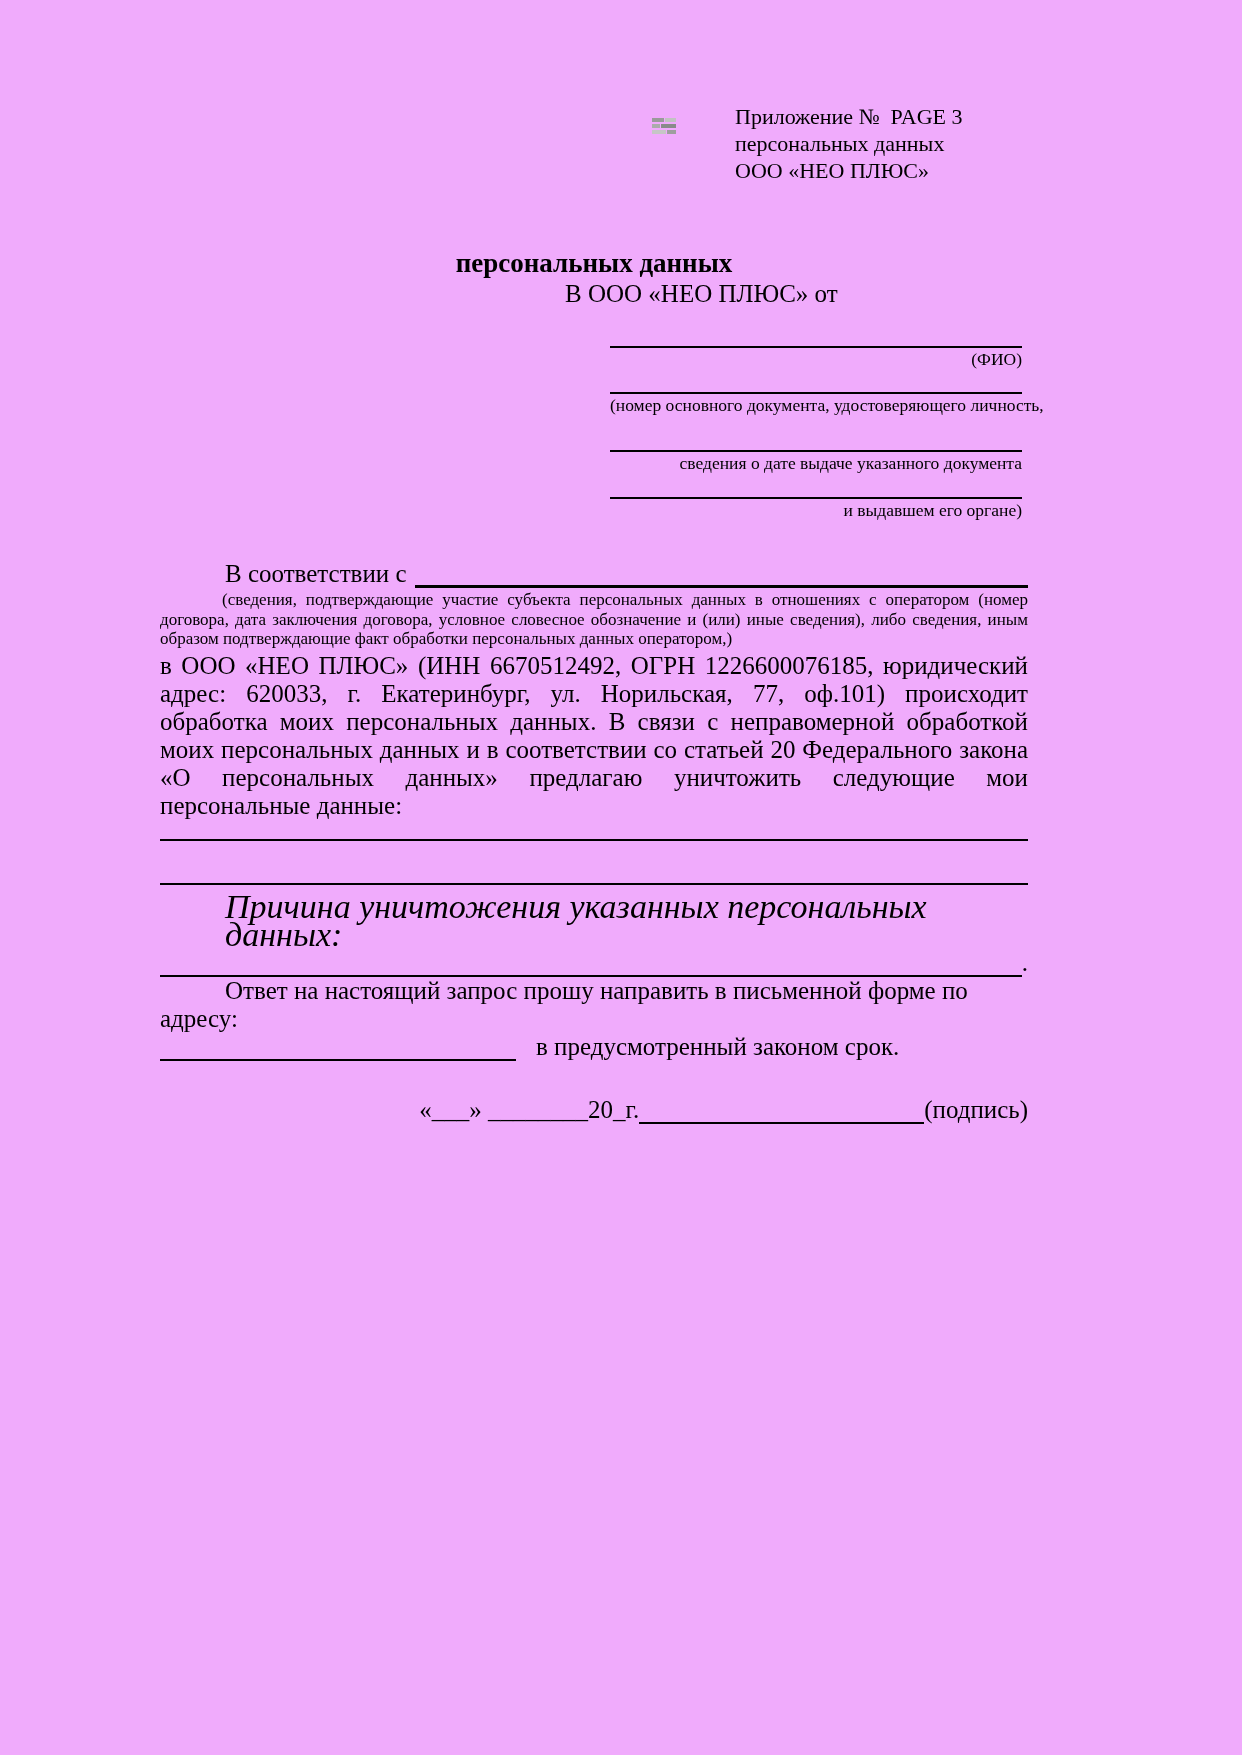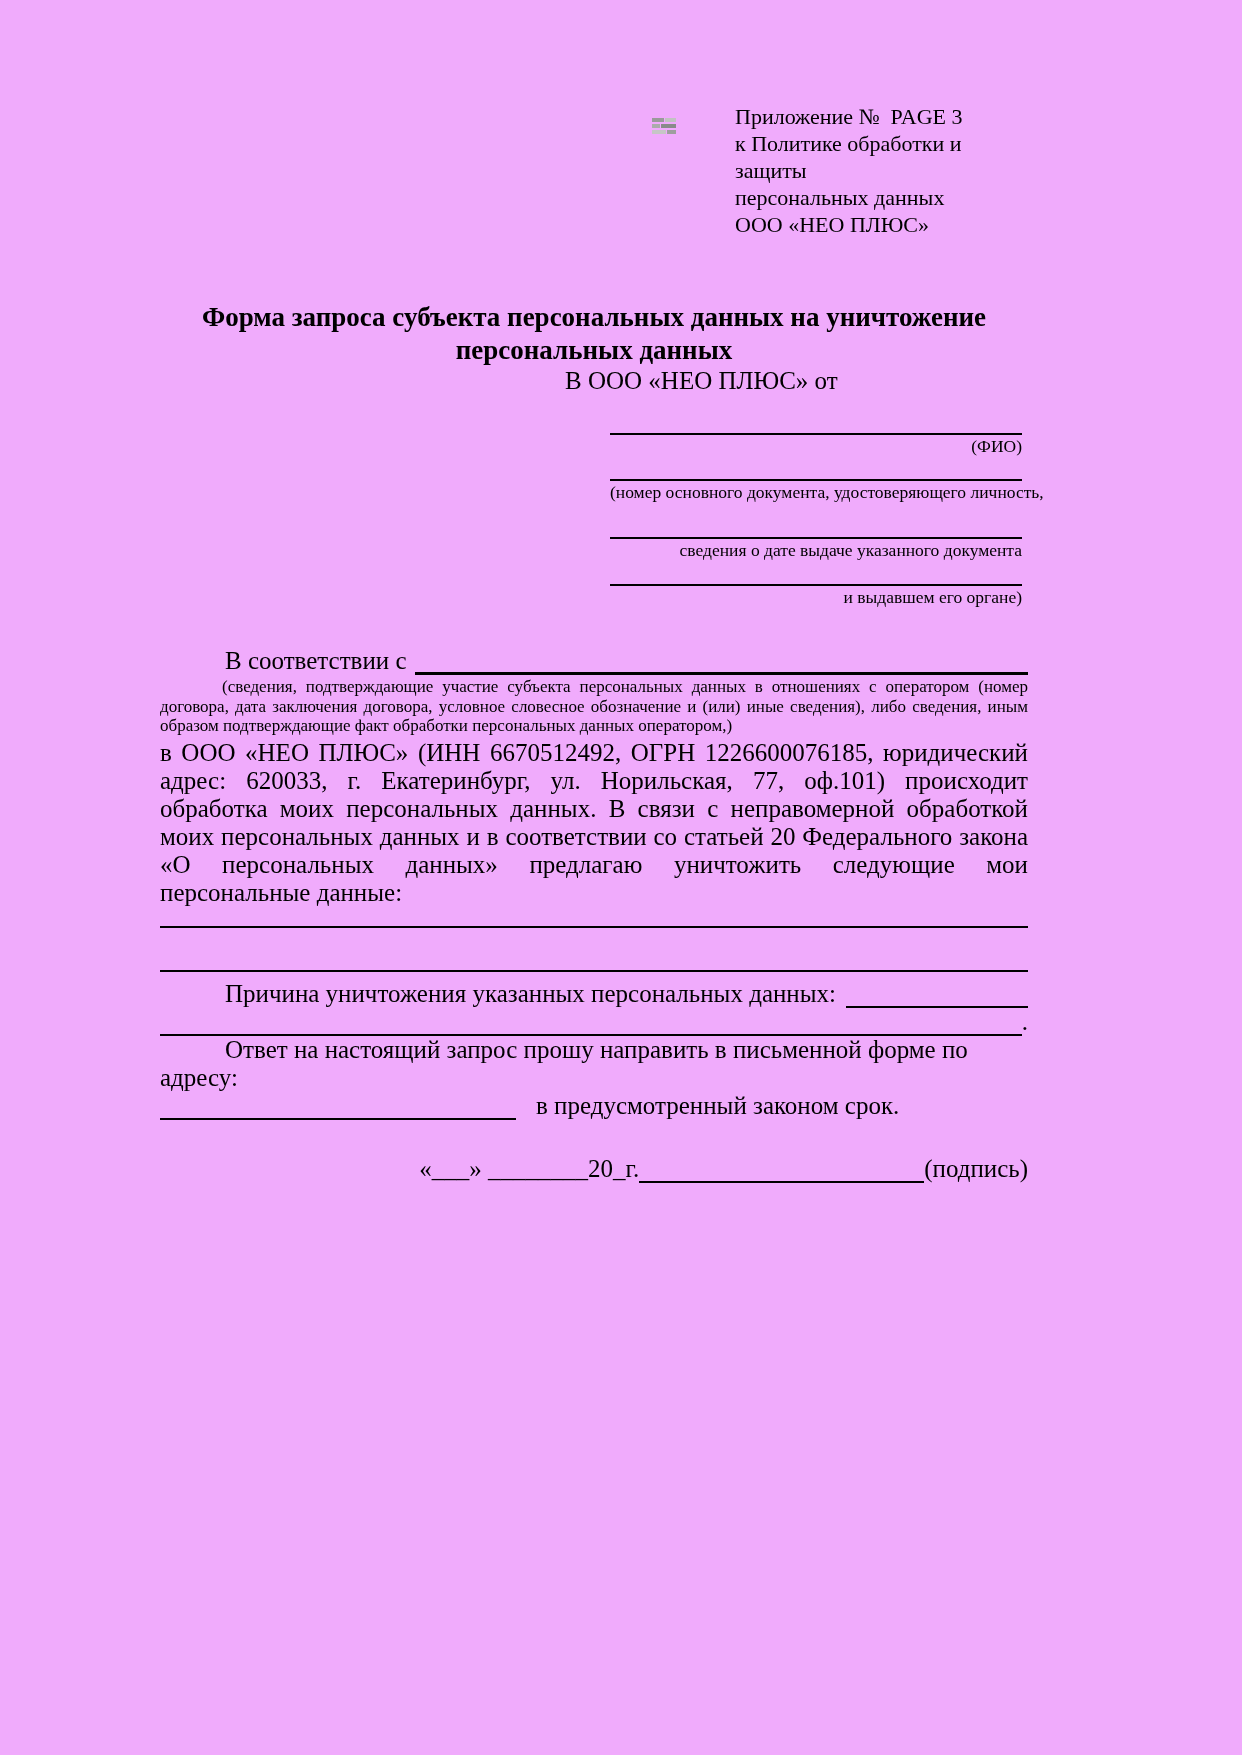--- a/index.html
+++ b/index.html
@@ -77,22 +77,23 @@
     font-family: Liberation Serif, serif;
   }
 
   .wide-blank-1 { height: 21px; }
   .wide-blank-2 { height: 44px; }
 
   .reason-row {
     display: flex;
     margin-top: 8px;
     padding-left: 65px;
-    font-size: 25px;
-    line-height: 28px;
+    font-size: 34px;
+    line-height: 28px;
+    font-style: italic;
   }
   .reason-row .fill { flex: 1 1 auto; border-bottom: 2px solid #000; margin-left: 10px; }
 
   .blank-period-row {
     display: flex;
     align-items: flex-end;
     height: 28px;
     font-size: 25px;
     line-height: 28px;
   }
@@ -136,27 +137,25 @@
       <rect x="9" y="7" width="15" height="4" fill="#8a8a8a"></rect>
       <rect x="0" y="13" width="14" height="4" fill="#c6c6c6"></rect>
       <rect x="15" y="13" width="9" height="4" fill="#9e9e9e"></rect>
     </svg>
   </span>
 
   <div class="content">
 
     <div class="doc-header">
       <div>Приложение №  PAGE 3</div>
-      <div>к Политике обработки и защиты</div>
       <div>персональных данных</div>
       <div>ООО «НЕО ПЛЮС»</div>
     </div>
 
     <div class="doc-title">
-      <div>Форма запроса субъекта персональных данных на уничтожение</div>
       <div>персональных данных</div>
     </div>
 
     <div class="addressee">В ООО «НЕО ПЛЮС» от</div>
 
     <div class="fields">
       <div class="blank field-blank-1"></div>
       <div class="field-caption">(ФИО)</div>
 
       <div class="blank field-blank-2"></div>

